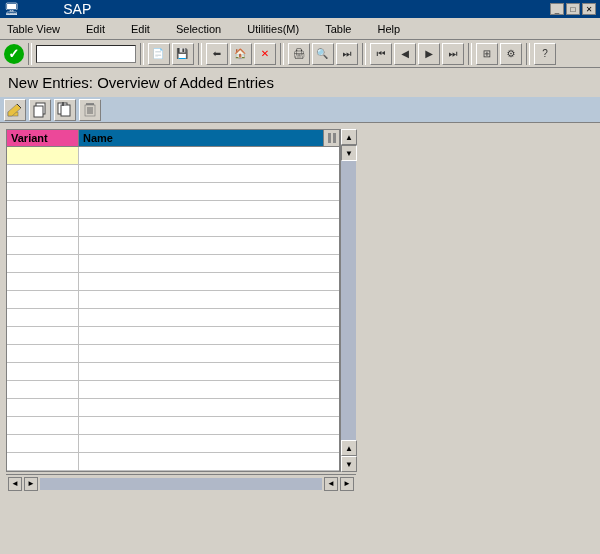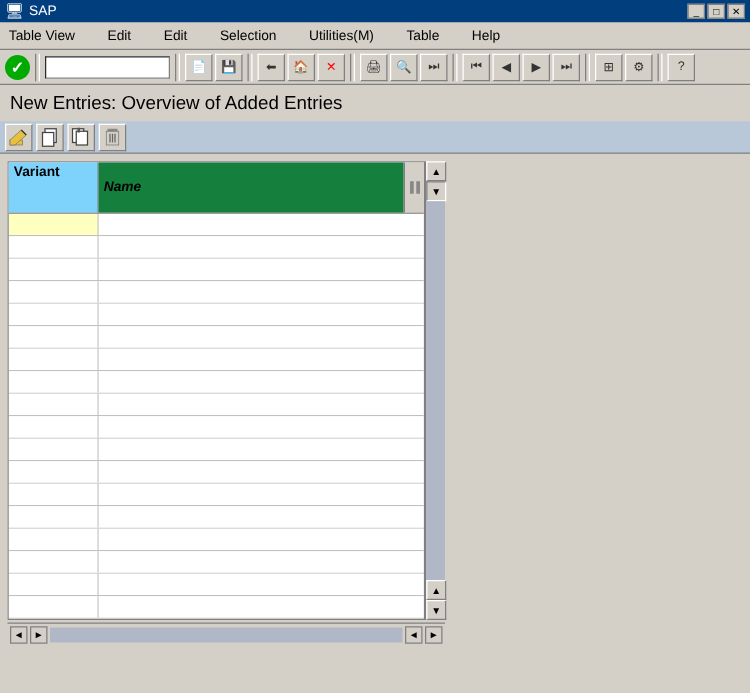--- a/index.html
+++ b/index.html
@@ -116,29 +116,28 @@
       background: #d4d0c8;
       border-bottom: 1px solid #808080;
     }
     .tbl-col-variant {
       width: 72px;
       min-width: 72px;
       border-right: 1px solid #808080;
       padding: 2px 4px;
       font-weight: bold;
       font-size: 11px;
-      background: #7dd3fc;
+      background: #ec4899;
     }
     .tbl-col-name {
       flex: 1;
-      padding: 14px 4px;
+      padding: 2px 4px;
       font-weight: bold;
       font-size: 11px;
-      background: #15803d;
-      font-style: italic;
+      background: #0369a1;
     }
     .tbl-col-resize {
       width: 16px;
       min-width: 16px;
       background: #d4d0c8;
       border-left: 1px solid #808080;
       display: flex;
       align-items: center;
       justify-content: center;
       cursor: col-resize;
@@ -245,21 +244,21 @@
       border: 1px solid #808080;
       width: 340px;
     }
   </style>
 </head>
 <body>
 
 <div class="title-bar">
   <div class="title-bar-left">
     <span style="font-size:12px;">🖥</span>
-    <span style="color:white; font-size:11px;">SAP</span>
+    <span style="color:white; font-size:14px;margin-left:40px;">SAP</span>
   </div>
   <div style="display:flex;gap:2px;">
     <button style="width:14px;height:12px;font-size:8px;background:#d4d0c8;border:1px solid #808080;cursor:pointer;">_</button>
     <button style="width:14px;height:12px;font-size:8px;background:#d4d0c8;border:1px solid #808080;cursor:pointer;">□</button>
     <button style="width:14px;height:12px;font-size:8px;background:#d4d0c8;border:1px solid #808080;cursor:pointer;">✕</button>
   </div>
 </div>
 
 <div class="menu-bar">
   <span class="menu-item">Table View</span>

